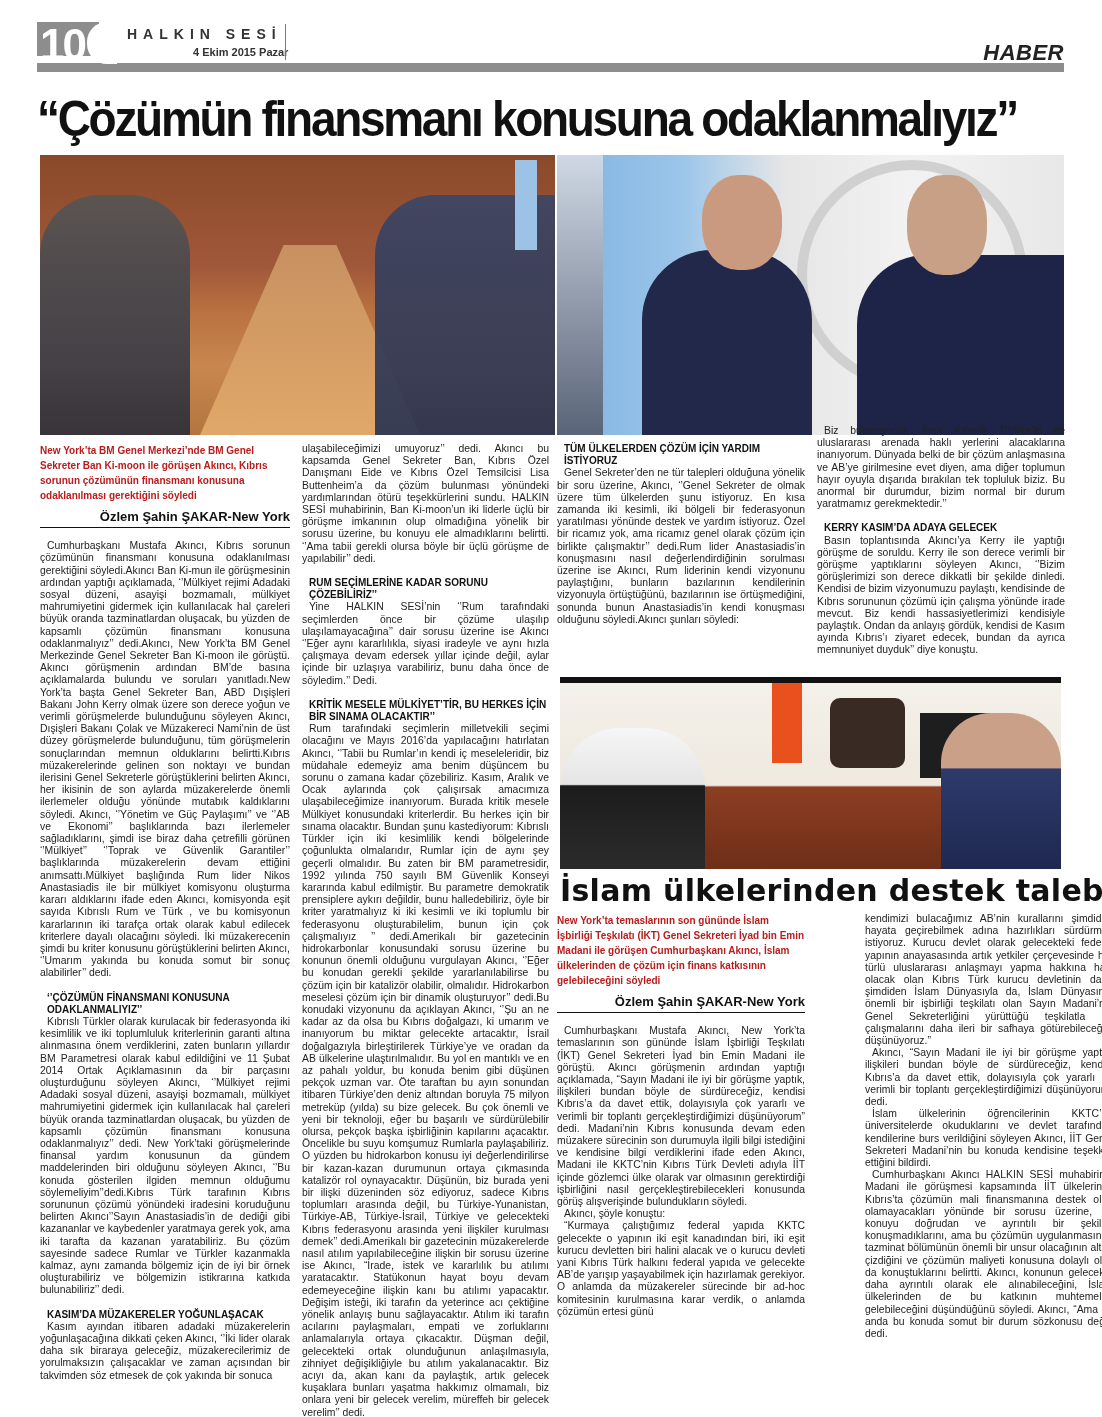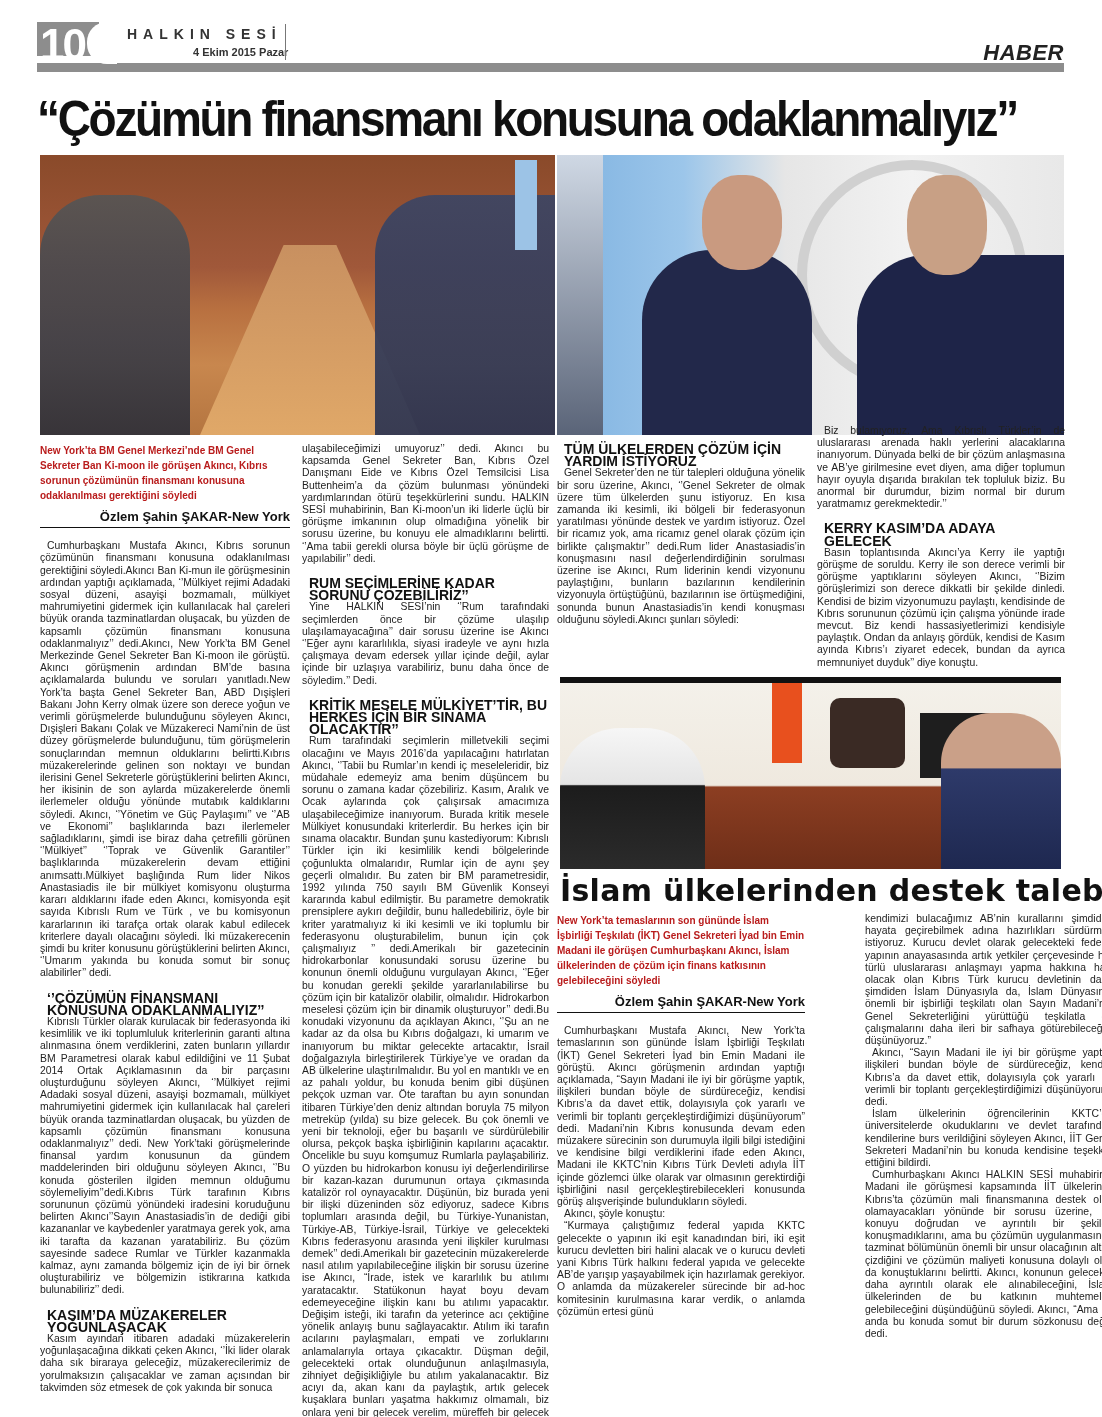--- a/index.html
+++ b/index.html
@@ -44,21 +44,21 @@
      background: linear-gradient(180deg, #f4f1ea 0%, #efe9df 55%, #8c3e22 56%, #6e2e18 100%); }
   .photo-3 .flag { position:absolute; left:212px; top:0; width:30px; height:80px; background:#e8501e; }
   .photo-3 .chair { position:absolute; left:270px; top:15px; width:75px; height:70px; background:#3a2a24; border-radius:10px; }
   .photo-3 .monitor { position:absolute; left:360px; top:30px; width:85px; height:65px; background:#1e1e1e; }
   .photo-3 .guest { position:absolute; left:0; top:45px; width:145px; height:141px; background: linear-gradient(180deg,#f6f6f6 0%,#e5e5e5 40%,#1c1c1c 41%,#2b2b2b 100%); border-radius:60px 60px 0 0; }
   .photo-3 .host { position:absolute; right:0; top:30px; width:120px; height:156px; background: linear-gradient(180deg,#caa088 0%,#caa088 35%,#2e3a6a 36%,#1e2850 100%); border-radius:50px 50px 0 0; }
 
   
   .col { position: absolute; font-family: "Liberation Sans", sans-serif; font-size: 10.4px; line-height: 12.2px; color: #222; }
   .col p { text-align: justify; text-indent: 7px; }
-  .col h4 { font-size: 14px; line-height: 12.2px; font-weight: bold; margin-top: 12px; padding-left: 7px; color:#111; }
+  .col h4 { font-size: 10px; line-height: 12.2px; font-weight: bold; margin-top: 12px; padding-left: 7px; color:#111; }
   .col h4.first { margin-top: 0; }
   .col p.cont { text-indent: 0; }
   .lede { font-weight: bold; font-size: 10px; line-height: 15px; color: #b91c1c; }
   .byline { font-weight: bold; font-size: 13px; text-align: right; padding: 8px 0 4px; border-bottom: 1.5px solid #111; margin-bottom: 12px; color:#111; }
 
   .c1 { left: 40px; top: 443px; width: 250px; }
   .c2 { left: 302px; top: 443px; width: 247px; }
   .c3 { left: 557px; top: 443px; width: 248px; }
   .c4 { left: 817px; top: 425px; width: 248px; }
   .c5 { left: 557px; top: 913px; width: 248px; }

